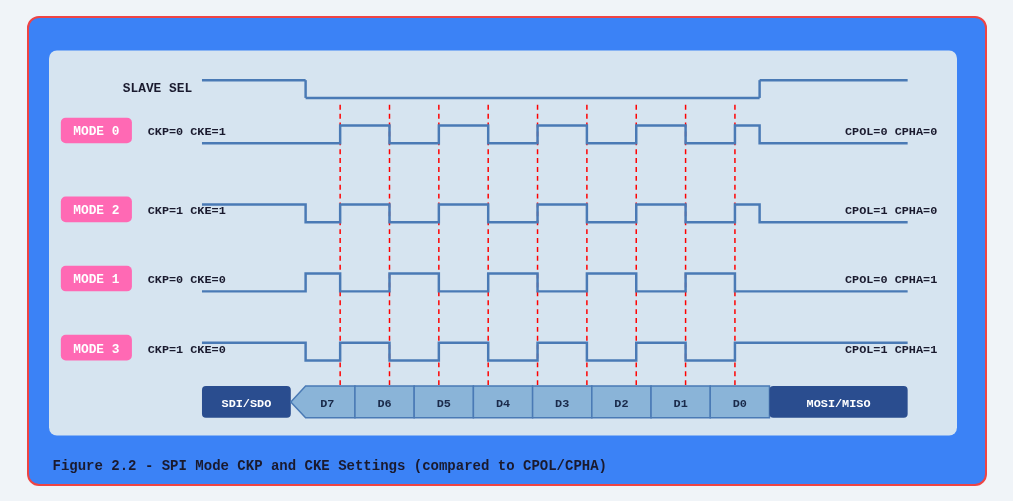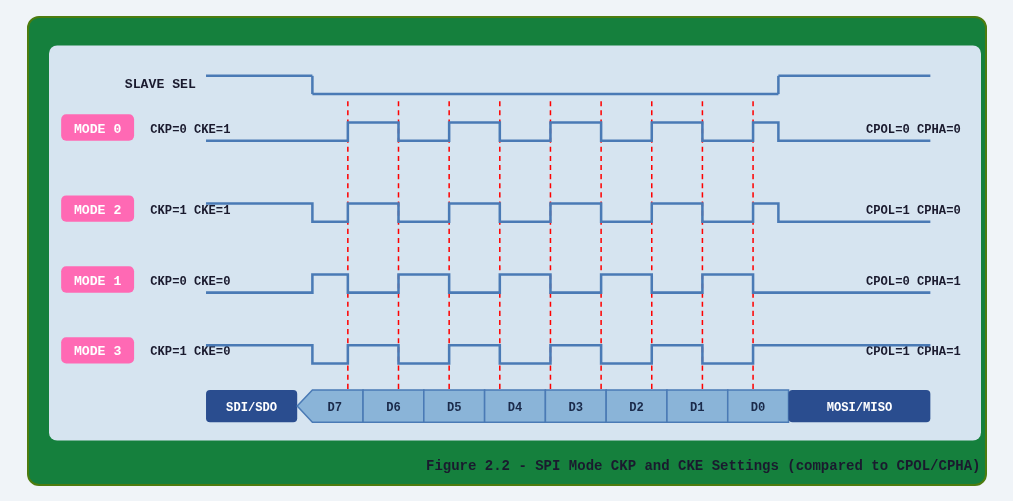--- a/index.html
+++ b/index.html
@@ -9,44 +9,44 @@
       background: #f0f4f8;
       display: flex;
       flex-direction: column;
       align-items: center;
       justify-content: center;
       font-family: 'Courier New', Courier, monospace;
     }
     .outer {
       width: 960px;
       height: 470px;
-      background: #15803d;
+      background: #3b82f6;
       border-radius: 12px;
-      border: 2px solid #4d7c0f;
-      padding: 18px 4px 10px 20px;
+      border: 2px solid #ef4444;
+      padding: 18px 28px 10px 20px;
       display: flex;
       flex-direction: column;
       align-items: center;
     }
     .diagram-area {
       width: 100%;
       flex: 1;
       position: relative;
     }
     svg.diagram {
       width: 100%;
       height: 100%;
     }
     .caption {
       font-family: 'Courier New', Courier, monospace;
       font-size: 14px;
       font-weight: bold;
       color: #1a1a2e;
       margin-top: 8px;
-      text-align: right;
+      text-align: left;
       width: 100%;
       padding-left: 4px;
     }
   </style>
 </head>
 <body>
 
 <div class="outer">
   <div class="diagram-area">
     <svg class="diagram" viewBox="0 0 920 390" xmlns="http://www.w3.org/2000/svg">

